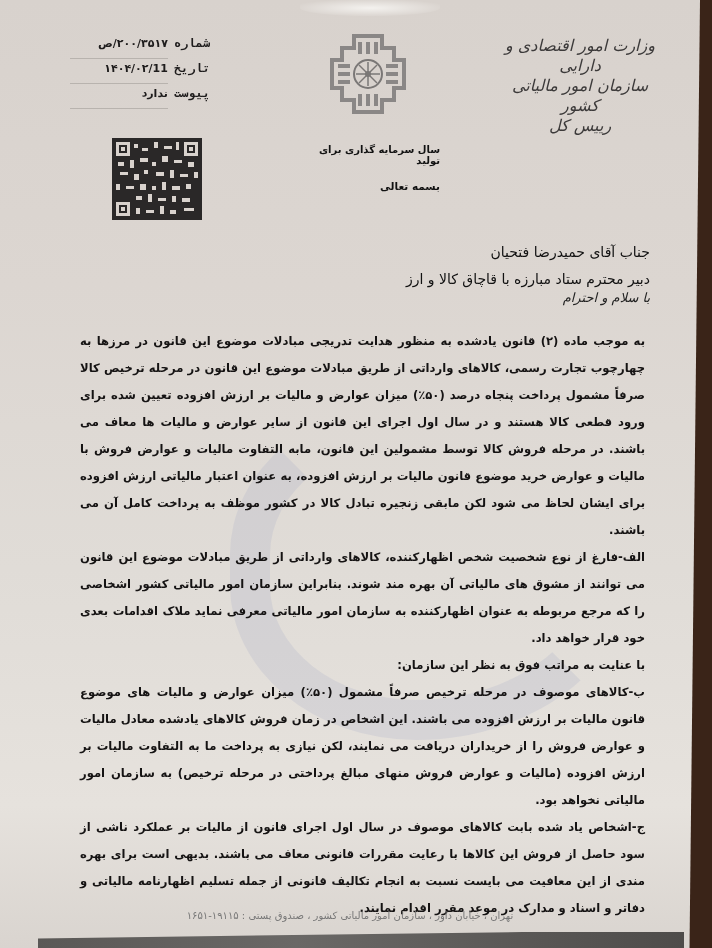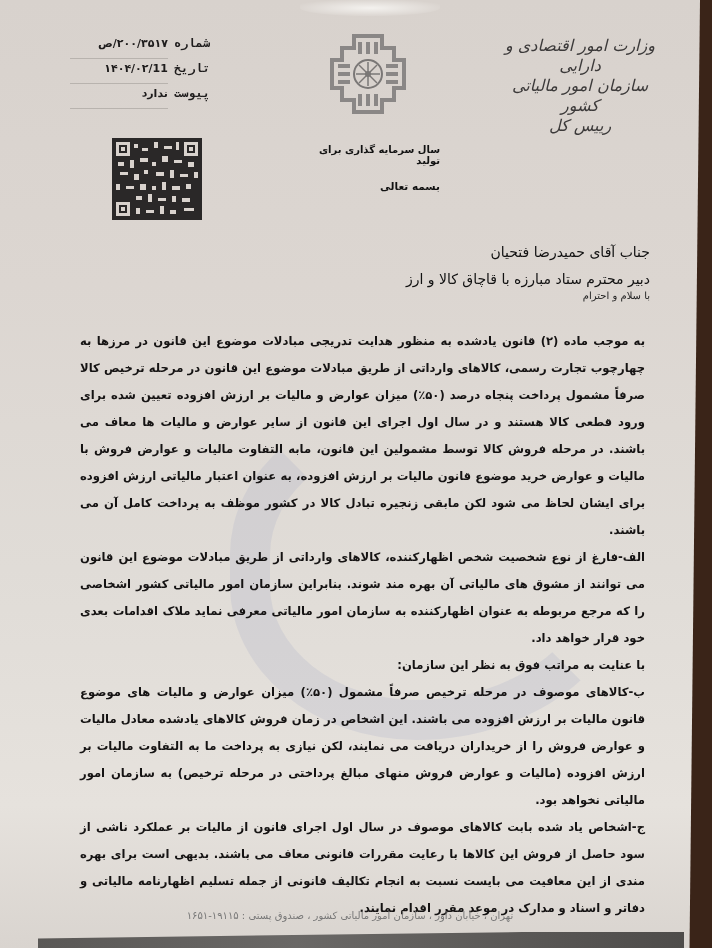--- a/index.html
+++ b/index.html
@@ -29,21 +29,21 @@
     font-size:16px; line-height:20px; direction:rtl;
   }
   .meta { position:absolute; left:70px; top:36px; width:140px; direction:rtl; font-size:11px; color:#1e1c1c; }
   .meta-row { display:flex; align-items:baseline; gap:6px; height:24px; border-bottom:1px dotted transparent; }
   .meta-label { font-family:Liberation Mono, monospace; font-weight:bold; font-size:12px; }
   .meta-value { font-weight:bold; flex:1; border-bottom:1px solid #b8b3ae; padding-bottom:8px; }
   .logo { position:absolute; left:328px; top:32px; width:80px; height:84px; }
   .qr { position:absolute; left:112px; top:138px; width:90px; height:82px; }
   .center-text { position:absolute; left:300px; width:140px; text-align:right; direction:rtl; font-weight:bold; font-size:10px; color:#111; }
   .recipient { position:absolute; right:50px; top:232px; direction:rtl; text-align:right; font-weight:normal; font-size:14px; color:#111; line-height:27px;margin-top:7px; }
-  .greeting { position:absolute; right:50px; top:290px; direction:rtl; font-family:"DejaVu Serif", serif; font-size:10px; color:#222; }
+  .greeting { position:absolute; right:50px; top:290px; direction:rtl; font-family:"DejaVu Serif", serif; font-style:italic; font-size:13px; color:#222; }
   .body {
     position:absolute; left:80px; right:55px; top:328px; direction:rtl; text-align:justify;
     font-size:11.6px; line-height:27px; color:#151313; font-weight:bold;
     font-family:"DejaVu Sans", sans-serif;
   }
   .body p { margin:0; text-align-last:right; }
   .footer-addr { position:absolute; left:120px; top:910px; width:460px; text-align:center; direction:rtl; font-size:10px; color:#777; }
   .footer-band {
     position:absolute; left:38px; top:932px; width:646px; height:16px;
     background:linear-gradient(90deg,#5a5856,#6a6866 40%,#4e4c4a);

